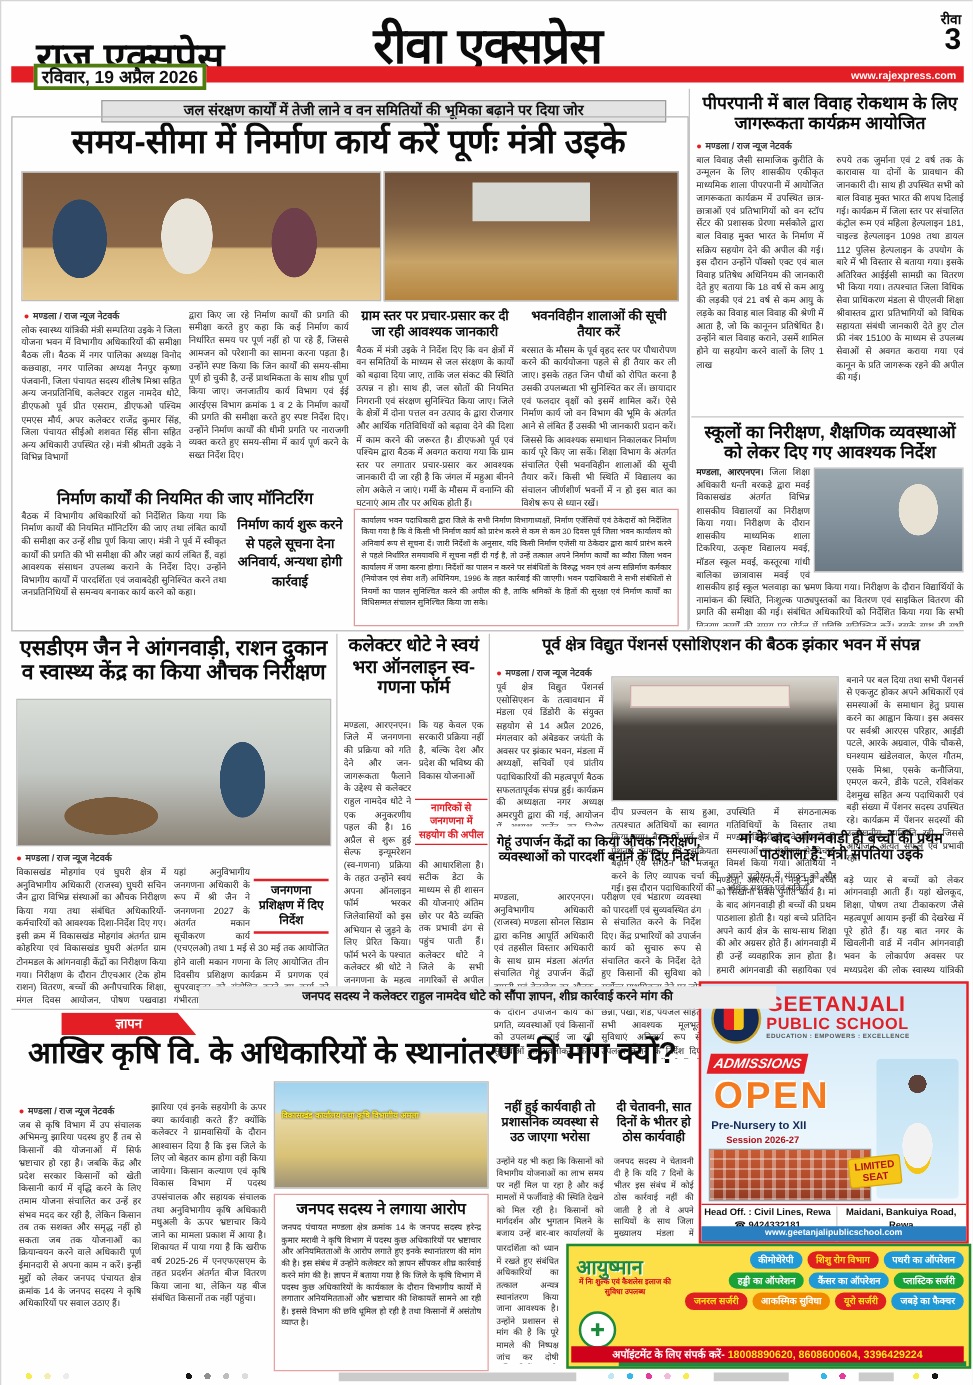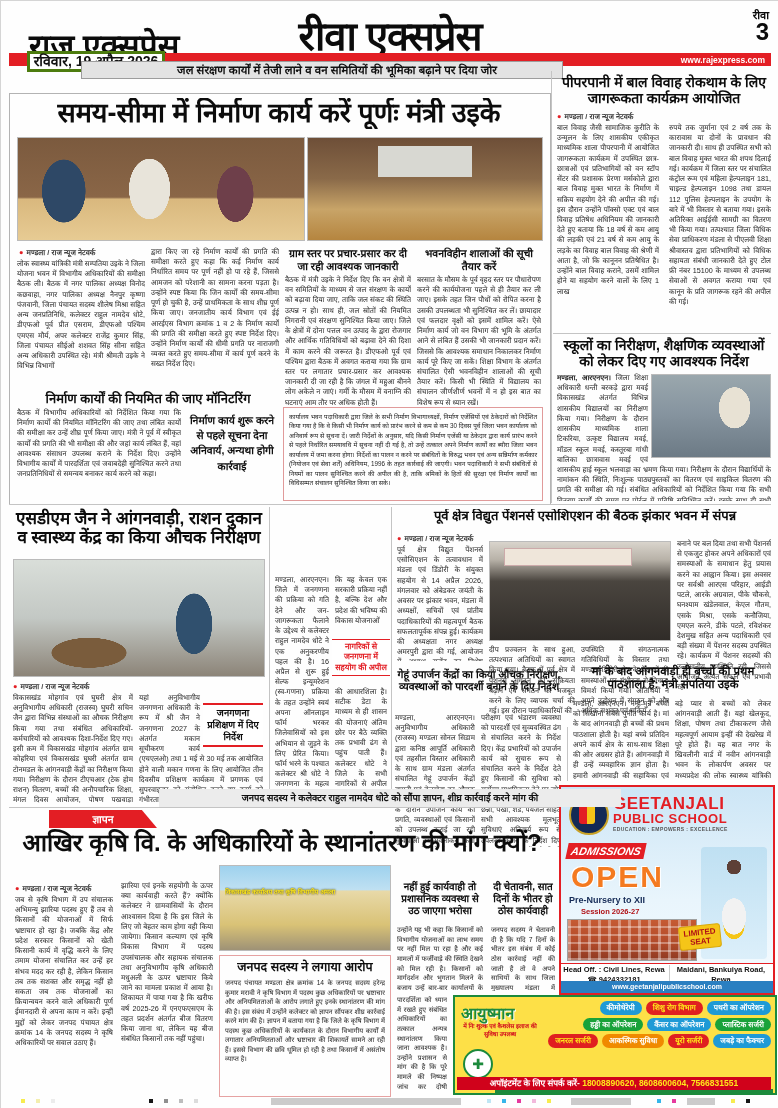--- a/index.html
+++ b/index.html
@@ -131,21 +131,21 @@
 <div class="page">
 
   <div class="abs brand" style="left:28px;top:22px;">राज एक्सप्रेस</div>
   <div class="abs mast" style="left:50%;top:6px;transform:translateX(-50%);white-space:nowrap;">रीवा एक्सप्रेस</div>
   <div class="abs pg-city" style="right:10px;top:6px;width:60px;">रीवा</div>
   <div class="abs pg-num" style="right:10px;top:19px;width:60px;">3</div>
   <div class="redbar" style="left:8px;top:52px;width:762px;height:13px;"></div>
   <div class="datebox" style="left:26px;top:50px;width:132px;height:15px;line-height:15px;">रविवार, 19 अप्रैल 2026</div>
   <div class="site" style="right:14px;top:54px;width:180px;">www.rajexpress.com</div>
 
-  <div class="kicker" style="left:80px;top:60px;width:450px;height:16px;line-height:16px;padding-left:30px;">जल संरक्षण कार्यों में तेजी लाने व वन समितियों की भूमिका बढ़ाने पर दिया जोर</div>
+  <div class="kicker" style="left:80px;top:79px;width:450px;height:16px;line-height:16px;">जल संरक्षण कार्यों में तेजी लाने व वन समितियों की भूमिका बढ़ाने पर दिया जोर</div>
 
   <div class="leadbox" style="left:8px;top:92px;width:540px;height:410px;"></div>
   <div class="abs hl" style="left:14px;top:97px;width:528px;font-size:27px;white-space:nowrap;overflow:hidden;">समय-सीमा में निर्माण कार्य करें पूर्णः मंत्री उइके</div>
   <div class="photo ph-meet1" style="left:16px;top:136px;width:286px;height:102px;"></div>
   <div class="photo ph-meet2" style="left:306px;top:136px;width:234px;height:102px;"></div>
   <div class="abs byline" style="left:18px;top:246px;width:126px;"><span class="dot">●</span><span>मण्डला / राज न्यूज नेटवर्क</span></div>
   <div class="abs bd" style="left:16px;top:258px;width:128px;height:130px;">लोक स्वास्थ्य यांत्रिकी मंत्री सम्पतिया उइके ने जिला योजना भवन में विभागीय अधिकारियों की समीक्षा बैठक ली। बैठक में नगर पालिका अध्यक्ष विनोद कछवाहा, नगर पालिका अध्यक्ष नैनपुर कृष्णा पंजवानी, जिला पंचायत सदस्य शीलेष मिश्रा सहित अन्य जनप्रतिनिधि, कलेक्टर राहुल नामदेव धोटे, डीएफओ पूर्व प्रीत एसराम, डीएफओ पश्चिम एमएस मौर्य, अपर कलेक्टर राजेंद्र कुमार सिंह, जिला पंचायत सीईओ शशवत सिंह सीना सहित अन्य अधिकारी उपस्थित रहे। मंत्री श्रीमती उइके ने विभिन्न विभागों</div>
   <div class="abs bd" style="left:150px;top:246px;width:128px;height:142px;">द्वारा किए जा रहे निर्माण कार्यों की प्रगति की समीक्षा करते हुए कहा कि कई निर्माण कार्य निर्धारित समय पर पूर्ण नहीं हो पा रहे हैं, जिससे आमजन को परेशानी का सामना करना पड़ता है। उन्होंने स्पष्ट किया कि जिन कार्यों की समय-सीमा पूर्ण हो चुकी है, उन्हें प्राथमिकता के साथ शीघ्र पूर्ण किया जाए। जनजातीय कार्य विभाग एवं ईई आरईएस विभाग क्रमांक 1 व 2 के निर्माण कार्यों की प्रगति की समीक्षा करते हुए स्पष्ट निर्देश दिए। उन्होंने निर्माण कार्यों की धीमी प्रगति पर नाराजगी व्यक्त करते हुए समय-सीमा में कार्य पूर्ण करने के सख्त निर्देश दिए।</div>
   <div class="abs sub" style="left:284px;top:246px;width:126px;font-size:10.5px;">ग्राम स्तर पर प्रचार-प्रसार कर दी जा रही आवश्यक जानकारी</div>
   <div class="abs bd" style="left:284px;top:274px;width:126px;height:140px;">बैठक में मंत्री उइके ने निर्देश दिए कि वन क्षेत्रों में वन समितियों के माध्यम से जल संरक्षण के कार्यों को बढ़ावा दिया जाए, ताकि जल संकट की स्थिति उत्पन्न न हो। साथ ही, जल स्रोतों की नियमित निगरानी एवं संरक्षण सुनिश्चित किया जाए। जिले के क्षेत्रों में दोना पत्तल वन उत्पाद के द्वारा रोजगार और आर्थिक गतिविधियों को बढ़ावा देने की दिशा में काम करने की जरूरत है। डीएफओ पूर्व एवं पश्चिम द्वारा बैठक में अवगत कराया गया कि ग्राम स्तर पर लगातार प्रचार-प्रसार कर आवश्यक जानकारी दी जा रही है कि जंगल में महुआ बीनने लोग अकेले न जाएं। गर्मी के मौसम में वनाग्नि की घटनाएं आम तौर पर अधिक होती हैं।</div>
@@ -173,20 +173,21 @@
   <div class="abs hl" style="left:12px;top:508px;width:252px;font-size:17px;">एसडीएम जैन ने आंगनवाड़ी, राशन दुकान व स्वास्थ्य केंद्र का किया औचक निरीक्षण</div>
   <div class="photo ph-hall" style="left:12px;top:558px;width:250px;height:116px;"></div>
   <div class="abs byline" style="left:12px;top:680px;width:180px;"><span class="dot">●</span><span>मण्डला / राज न्यूज नेटवर्क</span></div>
   <div class="abs bd" style="left:12px;top:692px;width:120px;height:110px;">विकासखंड मोहगांव एवं घुघरी क्षेत्र में अनुविभागीय अधिकारी (राजस्व) घुघरी सचिन जैन द्वारा विभिन्न संस्थाओं का औचक निरीक्षण किया गया तथा संबंधित अधिकारियों-कर्मचारियों को आवश्यक दिशा-निर्देश दिए गए। इसी क्रम में विकासखंड मोहगांव अंतर्गत ग्राम कोहरिया एवं विकासखंड घुघरी अंतर्गत ग्राम टोनमडल के आंगनवाड़ी केंद्रों का निरीक्षण किया गया। निरीक्षण के दौरान टीएचआर (टेक होम राशन) वितरण, बच्चों की अनौपचारिक शिक्षा, मंगल दिवस आयोजन, पोषण पखवाड़ा गतिविधियों एवं कम वजन के बच्चों को एनआरसी केंद्र भेजने संबंधी कार्यों की समीक्षा की गई। श्री जैन ने व्यवस्थाओं को और बेहतर करने के निर्देश दिए।</div>
   <div class="abs bd" style="left:138px;top:692px;width:124px;height:110px;">
     <span class="inset-bw" style="float:right;width:58px;margin:10px 0 2px 3px;display:block;">जनगणना प्रशिक्षण में दिए निर्देश</span>
     <span>यहां अनुविभागीय जनगणना अधिकारी के रूप में श्री जैन ने जनगणना 2027 के अंतर्गत मकान सूचीकरण कार्य (एचएलओ) तथा 1 मई से 30 मई तक आयोजित होने वाली मकान गणना के लिए आयोजित तीन दिवसीय प्रशिक्षण कार्यक्रम में प्रगणक एवं सुपरवाइजर को संबोधित करते हुए कार्य को गंभीरता एवं शुद्धता के साथ संपादित करने के निर्देश दिए। इसके अतिरिक्त मोहगांव विकासखंड अंतर्गत शासकीय उचित मूल्य दुकान कोहरीया (दुकान कोड 3502032) का आकस्मिक निरीक्षण किया गया। निरीक्षण के दौरान हितग्राहियों एवं ग्रामीणों से राशन वितरण की जानकारी ली गई तथा विक्रेता को प्रत्येक माह सभी पात्र हितग्राहियों को नियमित रूप से खाद्यान्न वितरण सुनिश्चित करने के निर्देश दिए गए।</span>
   </div>
 
   <div class="vline" style="left:268px;top:506px;height:296px;"></div>
+  <div class="abs hl" style="left:274px;top:508px;width:112px;font-size:14.5px;">कलेक्टर धोटे ने स्वयं भरा ऑनलाइन स्व-गणना फॉर्म</div>
   <div class="abs bd" style="left:274px;top:574px;width:54px;height:228px;">मण्डला, आरएनएन। जिले में जनगणना की प्रक्रिया को गति देने और जन-जागरूकता फैलाने के उद्देश्य से कलेक्टर राहुल नामदेव धोटे ने एक अनुकरणीय पहल की है। 16 अप्रैल से शुरू हुई सेल्फ इन्यूमरेशन (स्व-गणना) प्रक्रिया के तहत उन्होंने स्वयं अपना ऑनलाइन फॉर्म भरकर जिलेवासियों को इस अभियान से जुड़ने के लिए प्रेरित किया। फॉर्म भरने के पश्चात कलेक्टर श्री धोटे ने जनगणना के महत्व पर प्रकाश डालते हुए कहा</div>
   <div class="abs bd" style="left:334px;top:574px;width:52px;height:62px;">कि यह केवल एक सरकारी प्रक्रिया नहीं है, बल्कि देश और प्रदेश की भविष्य की विकास योजनाओं</div>
   <div class="abs inset-red" style="left:331px;top:638px;width:56px;">नागरिकों से जनगणना में सहयोग की अपील</div>
   <div class="abs bd" style="left:334px;top:686px;width:52px;height:116px;">की आधारशिला है। सटीक डेटा के माध्यम से ही शासन की योजनाएं अंतिम छोर पर बैठे व्यक्ति तक प्रभावी ढंग से पहुंच पाती हैं। कलेक्टर धोटे ने जिले के सभी नागरिकों से अपील करते हुए कहा कि प्रत्येक नागरिक को जनगणना पोर्टल पर जाकर अपनी जानकारी स्वयं दर्ज करनी चाहिए। यह प्रक्रिया पूरी तरह से सुरक्षित, सरल और पारदर्शी है। सटीक जानकारी साझा करना राष्ट्र के प्रति हमारी जिम्मेदारी है।</div>
 
   <div class="vline" style="left:390px;top:506px;height:296px;"></div>
   <div class="abs hl" style="left:396px;top:508px;width:376px;font-size:13px;white-space:nowrap;overflow:hidden;">पूर्व क्षेत्र विद्युत पेंशनर्स एसोशिएशन की बैठक झंकार भवन में संपन्न</div>
   <div class="abs byline" style="left:396px;top:532px;width:90px;"><span class="dot">●</span><span>मण्डला / राज न्यूज नेटवर्क</span></div>
   <div class="abs bd" style="left:396px;top:544px;width:86px;height:116px;">पूर्व क्षेत्र विद्युत पेंशनर्स एसोसिएशन के तत्वावधान में मंडला एवं डिंडोरी के संयुक्त सहयोग से 14 अप्रैल 2026, मंगलवार को अंबेडकर जयंती के अवसर पर झंकार भवन, मंडला में अध्यक्षों, सचिवों एवं प्रांतीय पदाधिकारियों की महत्वपूर्ण बैठक सफलतापूर्वक संपन्न हुई। कार्यक्रम की अध्यक्षता नगर अध्यक्ष अमरपुरी द्वारा की गई, आयोजन में अध्यक्ष राजेंद्र का विशेष आतिथ्य रहा। बैठक का शुभारंभ अतिथियों द्वारा</div>
   <div class="photo ph-stage" style="left:488px;top:540px;width:180px;height:98px;"></div>
@@ -267,19 +268,19 @@
       <span class="pill p-orange">आकस्मिक सुविधा</span>
       <span class="pill p-red">यूरो सर्जरी</span>
       <span class="pill p-blue">जबड़े का फैक्चर</span>
     </div>
     <div class="had-namebar" style="left:40px;top:56px;width:278px;height:22px;">
       <span class="had-name" style="position:absolute;left:8px;top:2px;">नेशनल हॉस्पिटल,</span>
       <span class="had-addr" style="position:absolute;left:152px;top:7px;">न्यू बस स्टैण्ड, रीवा (म.प्र.)</span>
     </div>
     <div class="had-foot" style="left:2px;top:80px;width:314px;height:13px;line-height:13px;">
       <span>अपॉइंटमेंट के लिए संपर्क करें-</span>
-      <b>18008890620, 8608600604, 7566831551</b>
+      <b>18008890620, 8608600604, 3396429224</b>
     </div>
   </div>
 
   <div class="regstrip" style="left:10px;top:1096px;width:758px;height:9px;"></div>
 
 </div>
 
 </body></html>

